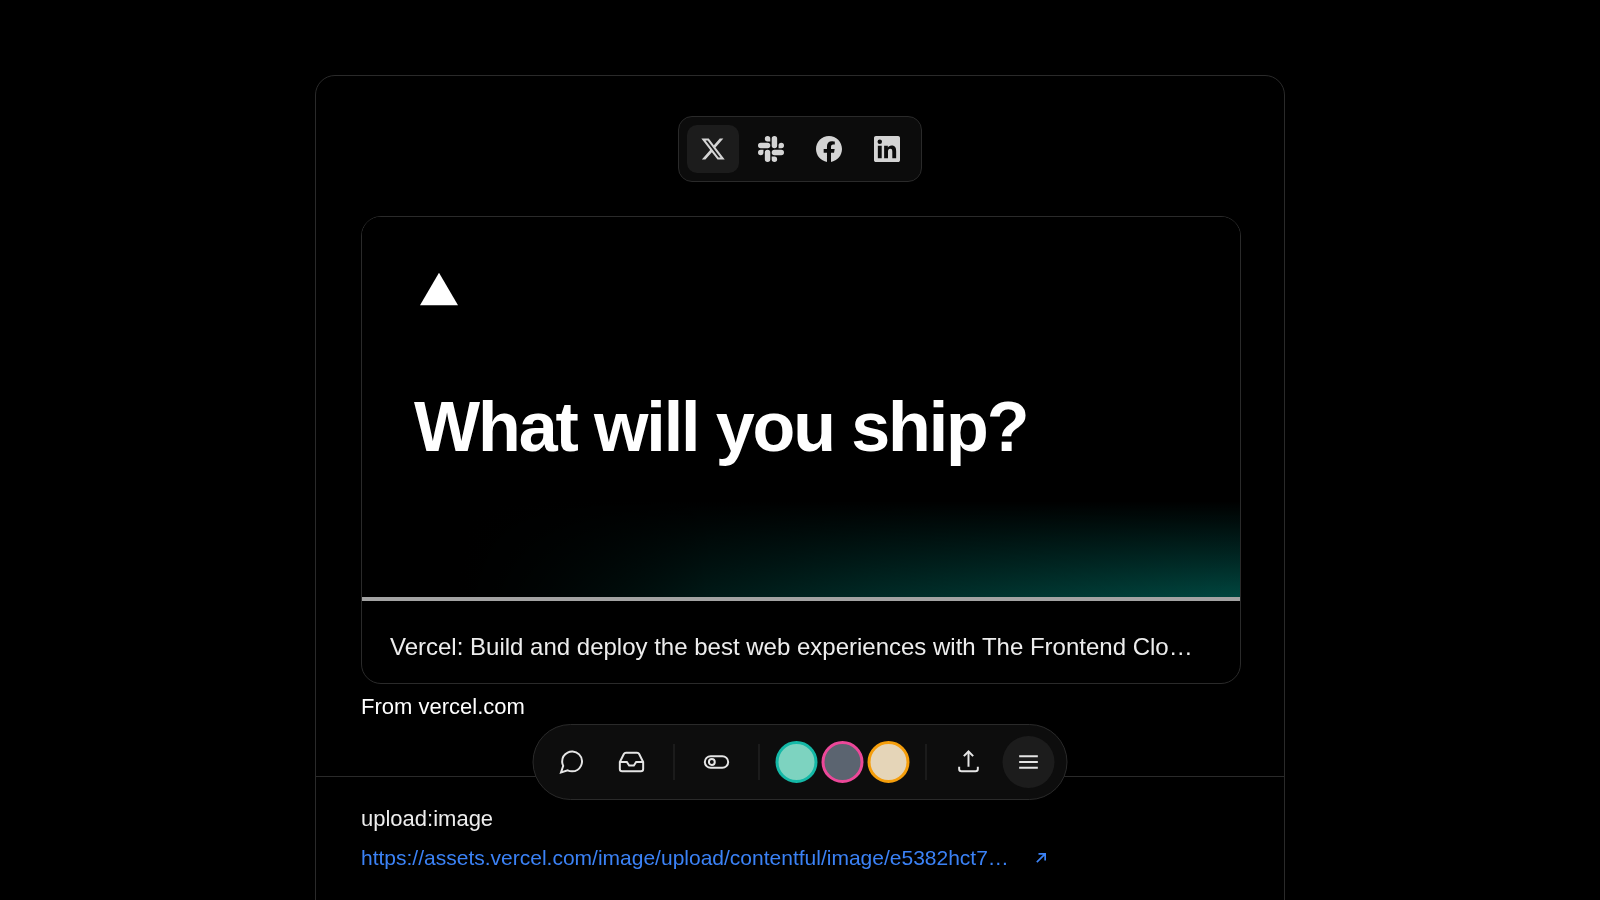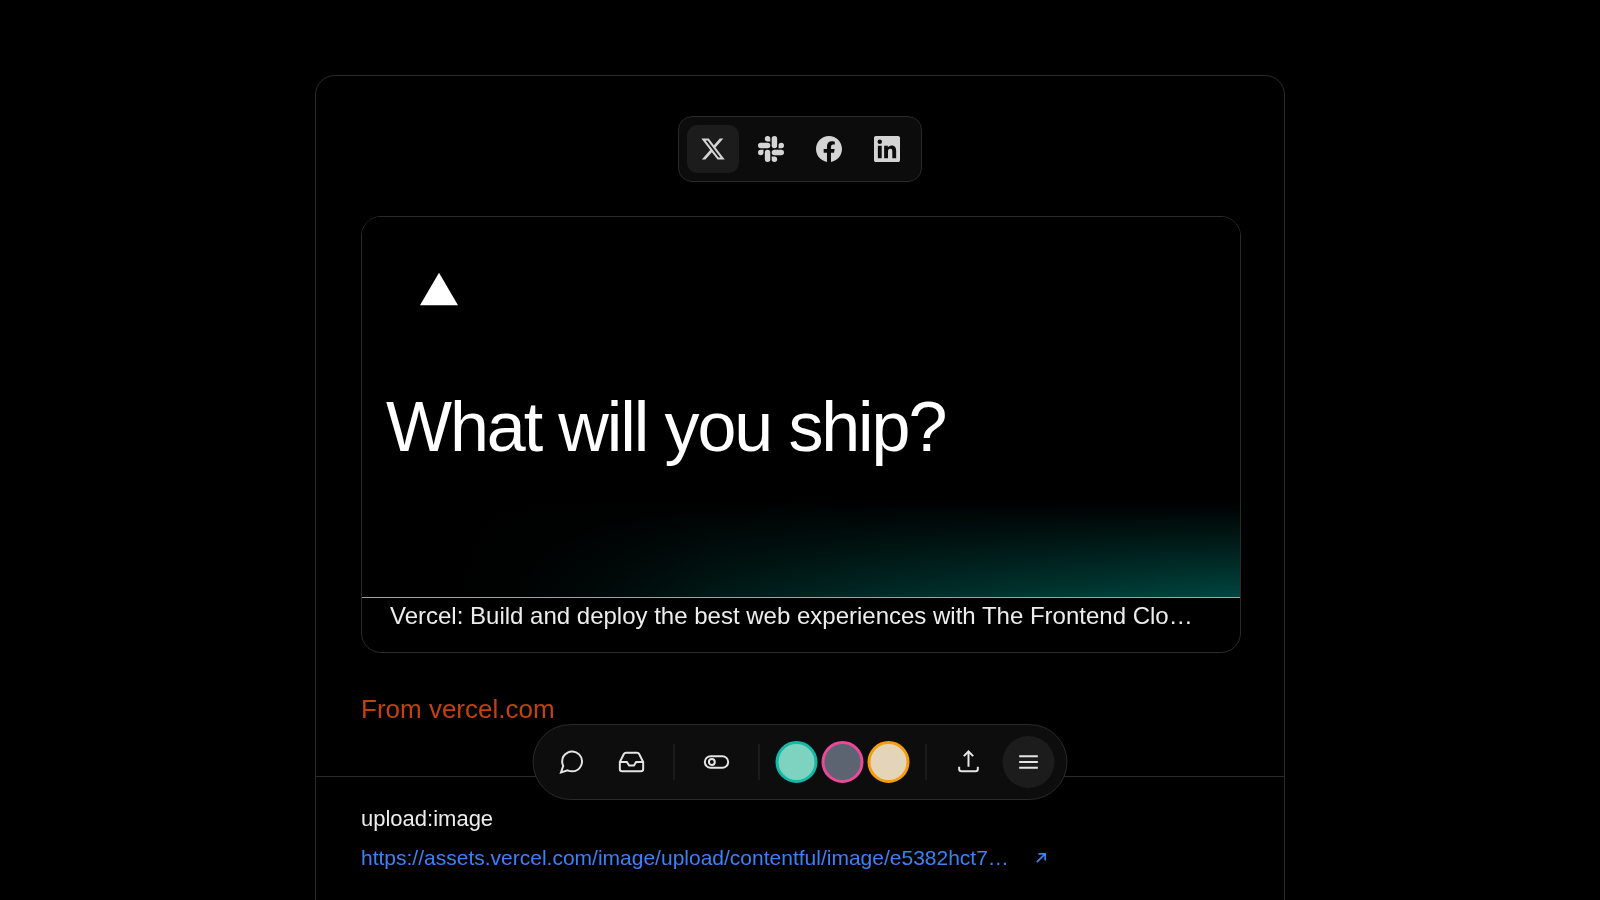--- a/index.html
+++ b/index.html
@@ -80,43 +80,43 @@
     mask-image: linear-gradient(to right, transparent 0%, #000 40%, #000 100%);
     -webkit-mask-image: linear-gradient(to right, transparent 0%, #000 40%, #000 100%);
   }
   .triangle {
     position: absolute;
     left: 58px;
     top: 55px;
   }
   .hero-title {
     position: absolute;
-    left: 24px;
+    left: 52px;
     top: 170px;
     font-size: 70px;
-    font-weight: 400;
+    font-weight: 700;
     color: #fff;
     letter-spacing: -0.03em;
   }
   .card-caption {
-    padding: 4px 28px 22px;
-    border-top: 1px solid #a3a3a3;
+    padding: 32px 28px 22px;
+    border-top: 4px solid #a3a3a3;
     color: #ededed;
     font-size: 24px;
     white-space: nowrap;
     overflow: hidden;
     text-overflow: ellipsis;
   }
 
   .from-line {
     position: absolute;
     left: 45px;
     top: 618px;
-    color: #c2410c;
-    font-size: 26px;
+    color: #ffffff;
+    font-size: 22px;
   }
 
   .divider {
     position: absolute;
     left: 0;
     right: 0;
     top: 700px;
     height: 1px;
     background: #2a2a2a;
   }

